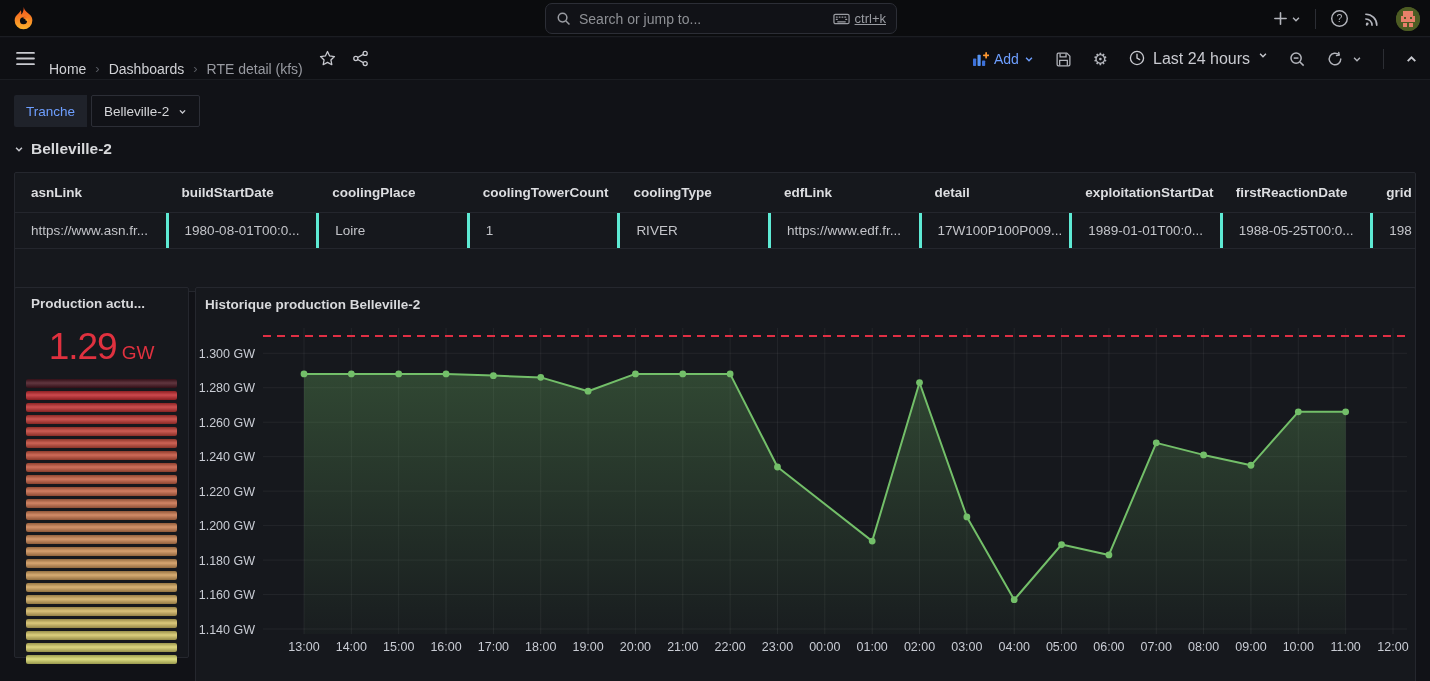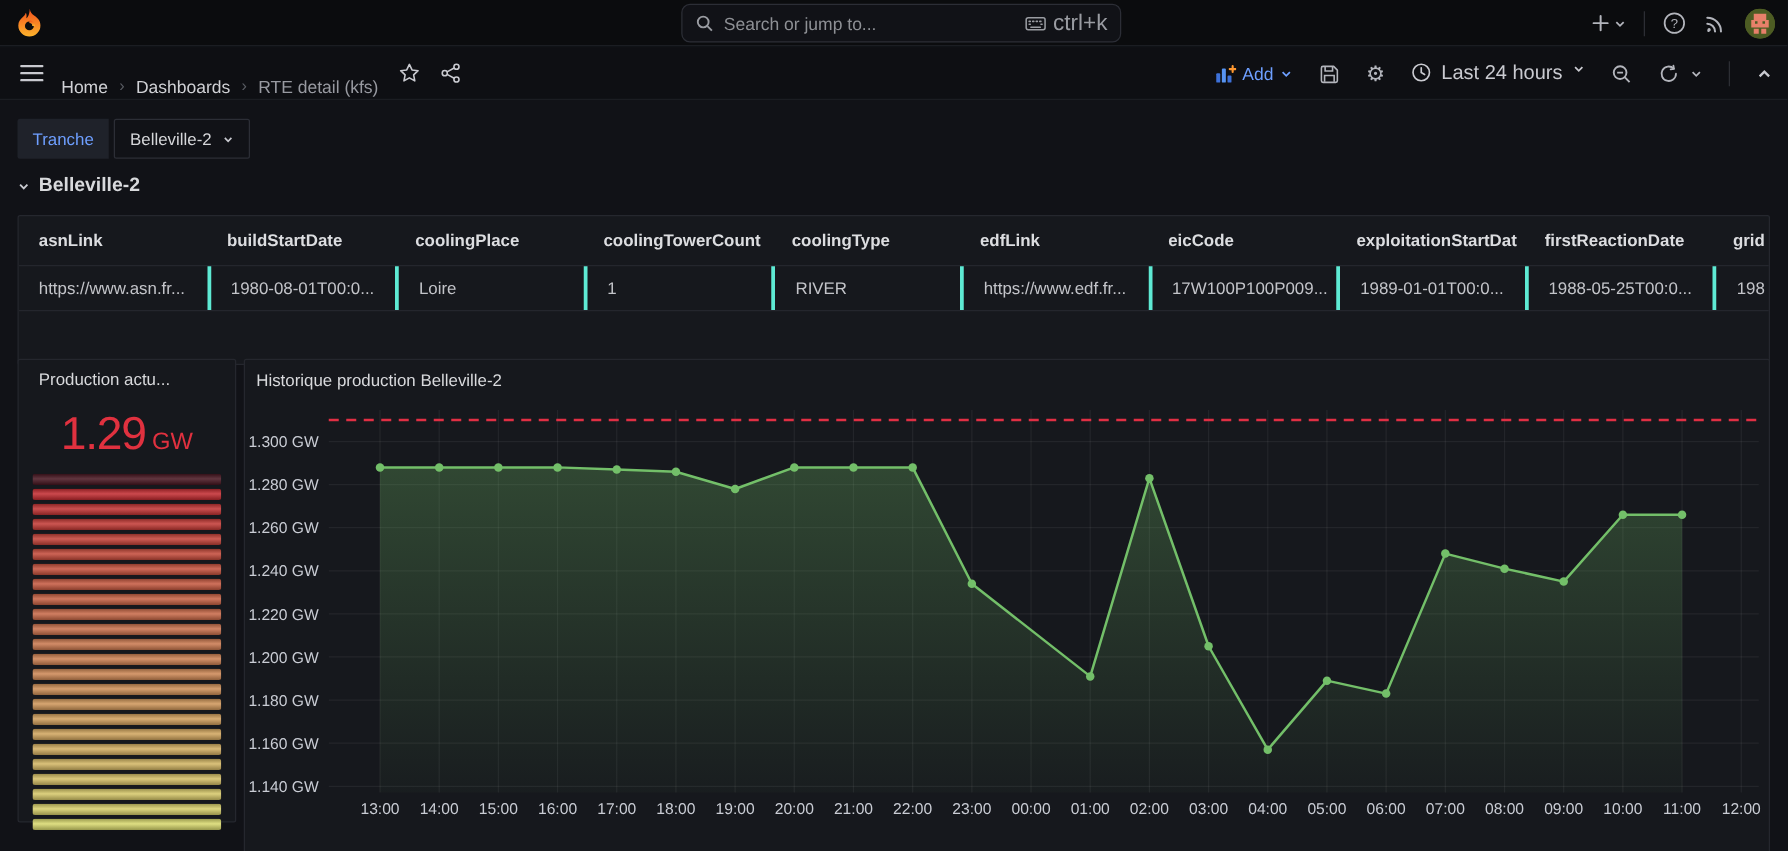--- a/index.html
+++ b/index.html
@@ -9,21 +9,21 @@
 
   
   .topbar { position:absolute; left:0; top:0; width:1430px; height:37px;
             background:#0b0c0e; border-bottom:1px solid #1b1d22;
             display:flex; align-items:center; }
   .logo { width:46px; display:flex; justify-content:center; align-items:center; }
   .searchbox { position:absolute; left:545px; top:3px; width:352px; height:31px;
                background:#111217; border:1px solid #2c2e36; border-radius:7px;
                display:flex; align-items:center; padding:0 10px; color:#8e9095; }
   .searchbox .ph { font-size:14px; margin-left:8px; flex:1; }
-  .kbd { display:flex; align-items:center; gap:5px; color:#9a9ca2; font-size:18px; }
+  .kbd { display:flex; align-items:center; gap:5px; color:#9a9ca2; font-size:13px;text-decoration:underline; }
   .topbar-right { position:absolute; right:10px; top:0; height:37px;
                   display:flex; align-items:center; gap:14px; color:#b3b5bc; }
   .vdiv { width:1px; height:20px; background:#2c2e34; }
   .icon-btn { display:flex; align-items:center; gap:3px; color:#b3b5bc; cursor:pointer; }
   .avatar { width:24px; height:24px; border-radius:50%; overflow:hidden; background:#4d5c23; }
 
   
   .subbar { position:absolute; left:0; top:38px; width:1430px; height:42px;
             background:#0e0f13; border-bottom:1px solid #1b1d22;
             display:flex; align-items:center; }
@@ -45,21 +45,21 @@
                      display:flex; align-items:center; color:#6e9fff; font-size:13.5px; }
   .varchip .vvalue { margin-left:4px; border:1px solid #2c2e36; border-radius:2px; padding:0 12px;
                      display:flex; align-items:center; gap:9px; color:#d5d6d9; font-size:13.5px;
                      background:#111217; cursor:pointer; }
 
   .rowhead { position:absolute; left:14px; top:140px; display:flex; align-items:center;
              gap:7px; color:#d8d9dc; cursor:pointer; }
   .rowhead .rtitle { font-size:15.5px; font-weight:700; }
 
   .panel { position:absolute; background:#16181d; border:1px solid #25272e; border-radius:2px; }
-  .panel-title { font-size:13.5px; font-weight:400; color:#d8d9dc; white-space:nowrap;
+  .panel-title { font-size:13.5px; font-weight:700; color:#d8d9dc; white-space:nowrap;
                  overflow:hidden; text-overflow:ellipsis; }
 
   
   .tbl-panel { left:14px; top:172px; width:1402px; height:120px; overflow:hidden; }
   .tbl { width:1520px; font-size:13.5px; }
   .tbl-hrow { display:flex; height:39px; align-items:center; }
   .tbl-hcell { width:150.6px; flex:0 0 150.6px; padding-left:16px; font-weight:700; color:#dcdde0;
                white-space:nowrap; overflow:hidden; cursor:pointer; }
   .tbl-drow { display:flex; height:36px; align-items:center; border-top:1px solid #24262d; }
   .tbl-dcell { width:150.6px; flex:0 0 150.6px; padding-left:16px; color:#c3c4c9; height:100%;
@@ -266,21 +266,21 @@
 
 <section class="panel tbl-panel">
   <div class="tbl">
     <div class="tbl-hrow">
         <div class="tbl-hcell">asnLink</div>
         <div class="tbl-hcell">buildStartDate</div>
         <div class="tbl-hcell">coolingPlace</div>
         <div class="tbl-hcell">coolingTowerCount</div>
         <div class="tbl-hcell">coolingType</div>
         <div class="tbl-hcell">edfLink</div>
-        <div class="tbl-hcell">eicCode</div>
+        <div class="tbl-hcell">detail</div>
         <div class="tbl-hcell">exploitationStartDat</div>
         <div class="tbl-hcell">firstReactionDate</div>
         <div class="tbl-hcell">grid</div>
       </div>
     <div class="tbl-drow">
         <div class="tbl-dcell">https://www.asn.fr...</div>
         <div class="tbl-dcell">1980-08-01T00:0...</div>
         <div class="tbl-dcell">Loire</div>
         <div class="tbl-dcell">1</div>
         <div class="tbl-dcell">RIVER</div>

